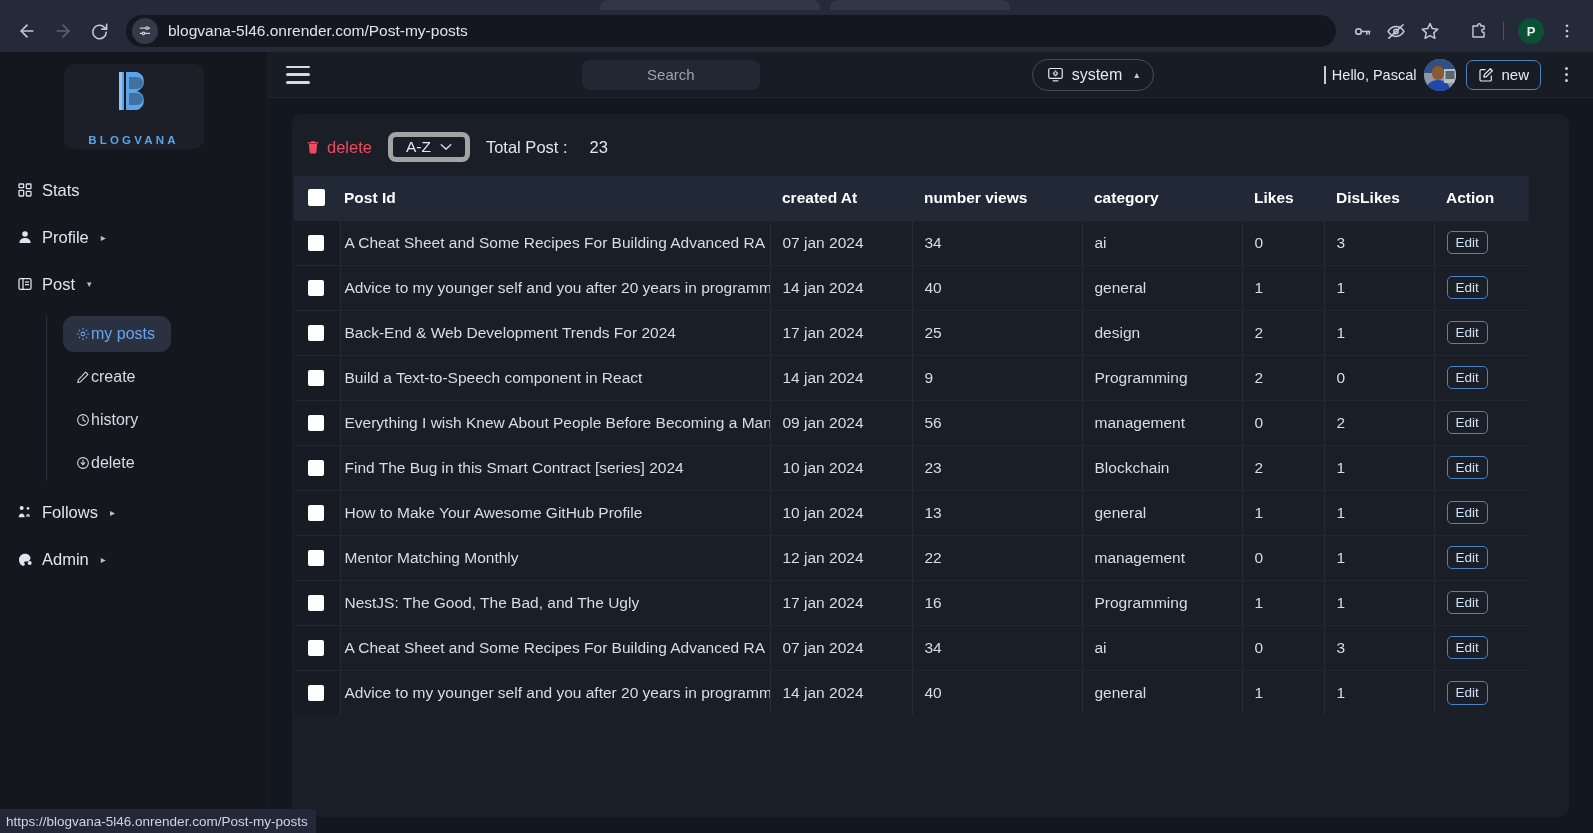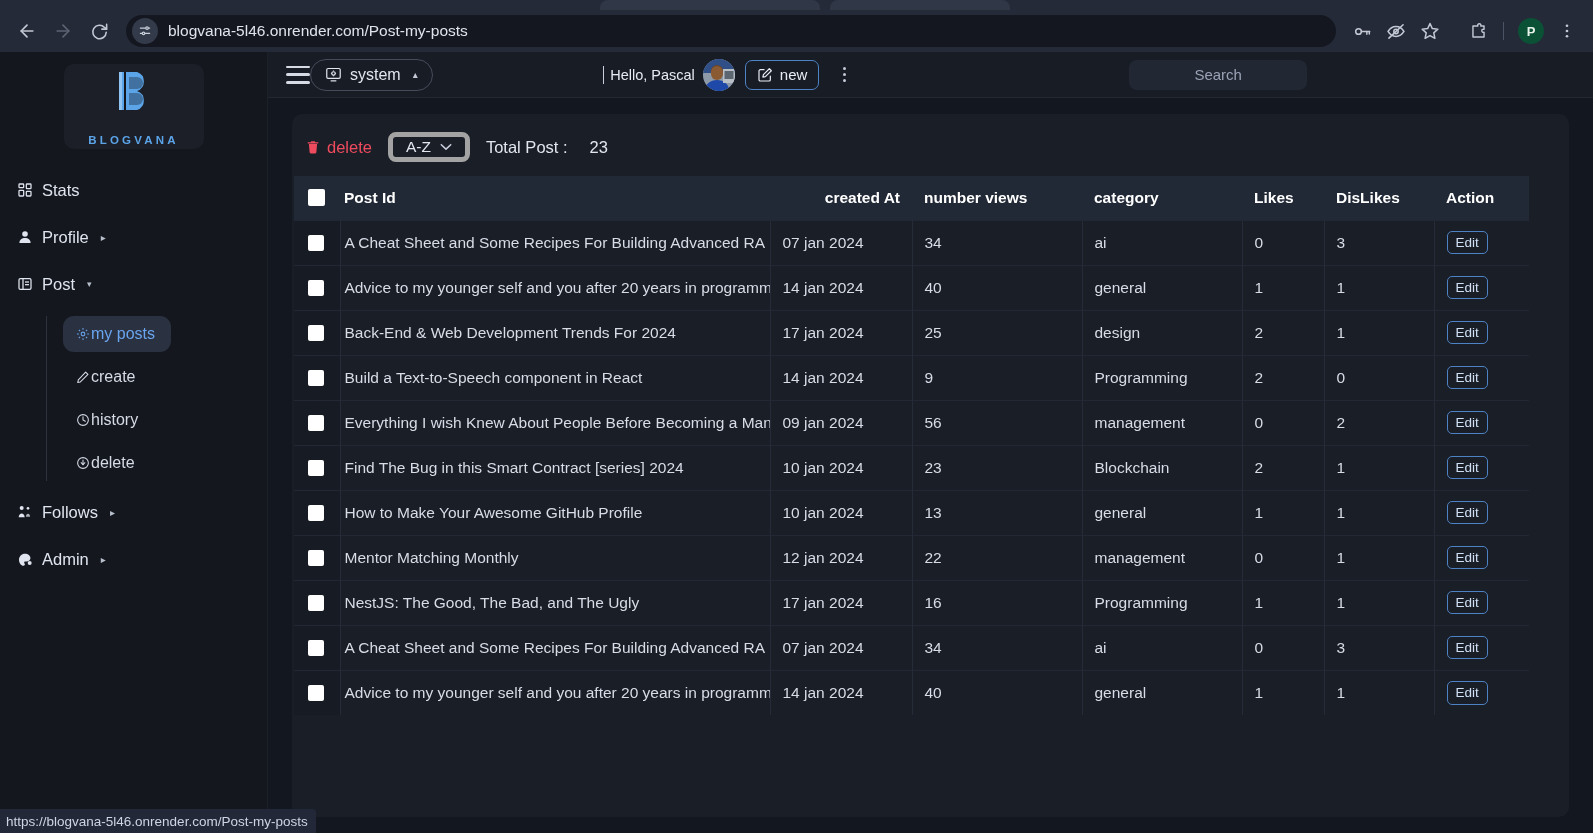--- a/index.html
+++ b/index.html
@@ -203,21 +203,21 @@
     margin: 0 16px 0 2px;
   }
   table { width: 1235px; border-collapse: collapse; table-layout: fixed; }
   thead th {
     background: #212836; color: #ffffff; font-size: 15.5px;
     font-weight: 700; text-align: left; height: 44px;
     padding: 0 12px; white-space: nowrap;
   }
   thead th.col-check { width: 46px; padding-left: 14px; }
   thead th.col-post  { width: 430px; padding-left: 4px; }
-  thead th.col-date  { width: 142px; text-align: right; }
+  thead th.col-date  { width: 142px; }
   thead th.col-views { width: 170px; }
   thead th.col-cat   { width: 160px; }
   thead th.col-likes { width: 82px; }
   thead th.col-dis   { width: 110px; }
   thead th.col-action{ width: 95px; }
 
   tbody td {
     height: 45px; font-size: 15.5px; color: #d8dce6;
     padding: 0 12px; border-top: 1px solid #222733;
     white-space: nowrap; overflow: hidden;
@@ -459,20 +459,24 @@
     </nav>
   </aside>
 
   <header id="app-header">
     <div id="hamburger">
       <span></span>
         <span></span>
         <span></span>
     </div>
 
+    <div id="search-wrap">
+      <input id="search-input" type="text" placeholder="Search" style="">
+    </div>
+
     <div id="header-right">
       <div id="system-select">
         <span class="mon-ic">
           <svg width="17" height="17" viewBox="0 0 24 24" fill="none" stroke="currentColor" stroke-width="1.7">
               <rect x="2.5" y="3.5" width="19" height="14" rx="1.8"></rect>
               <circle cx="12" cy="10.5" r="2.4"></circle>
               <path d="M12 6.4v1.1M12 13.5v1.1M8.4 10.5h1.1M14.5 10.5h1.1"></path>
               <line x1="8" y1="21" x2="16" y2="21"></line>
             </svg>
         </span>
@@ -504,24 +508,20 @@
             </svg>
         </span>
         <span>new</span>
       </button>
 
       <div id="header-kebab">
         <i></i>
           <i></i>
           <i></i>
       </div>
-    </div>
-
-    <div id="search-wrap">
-      <input id="search-input" type="text" placeholder="Search" style="">
     </div>
   </header>
 
   <main id="main">
     <div id="content-card">
 
       <div id="toolbar-row">
         <button id="delete-btn">
           <span class="trash-ic">
             <svg width="14" height="16" viewBox="0 0 24 24" fill="currentColor">

